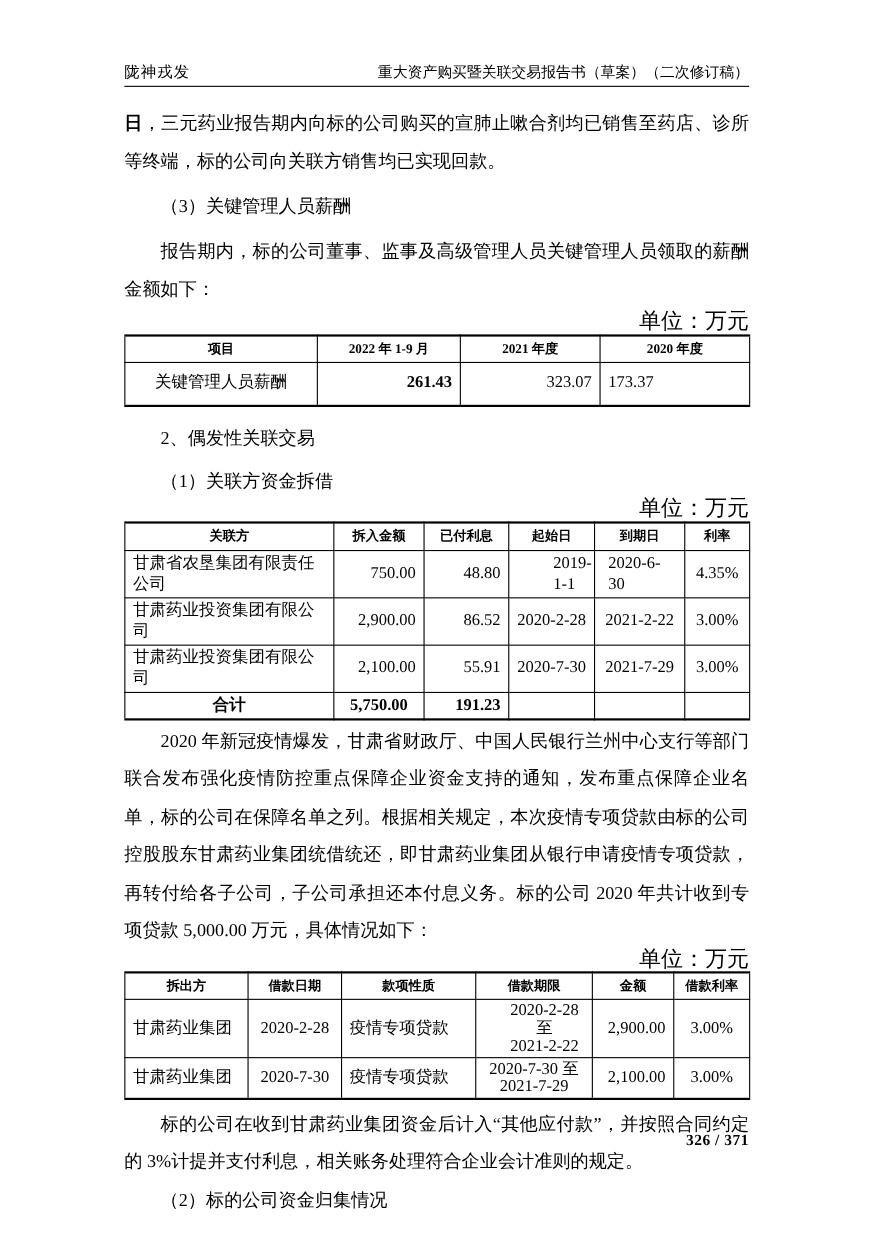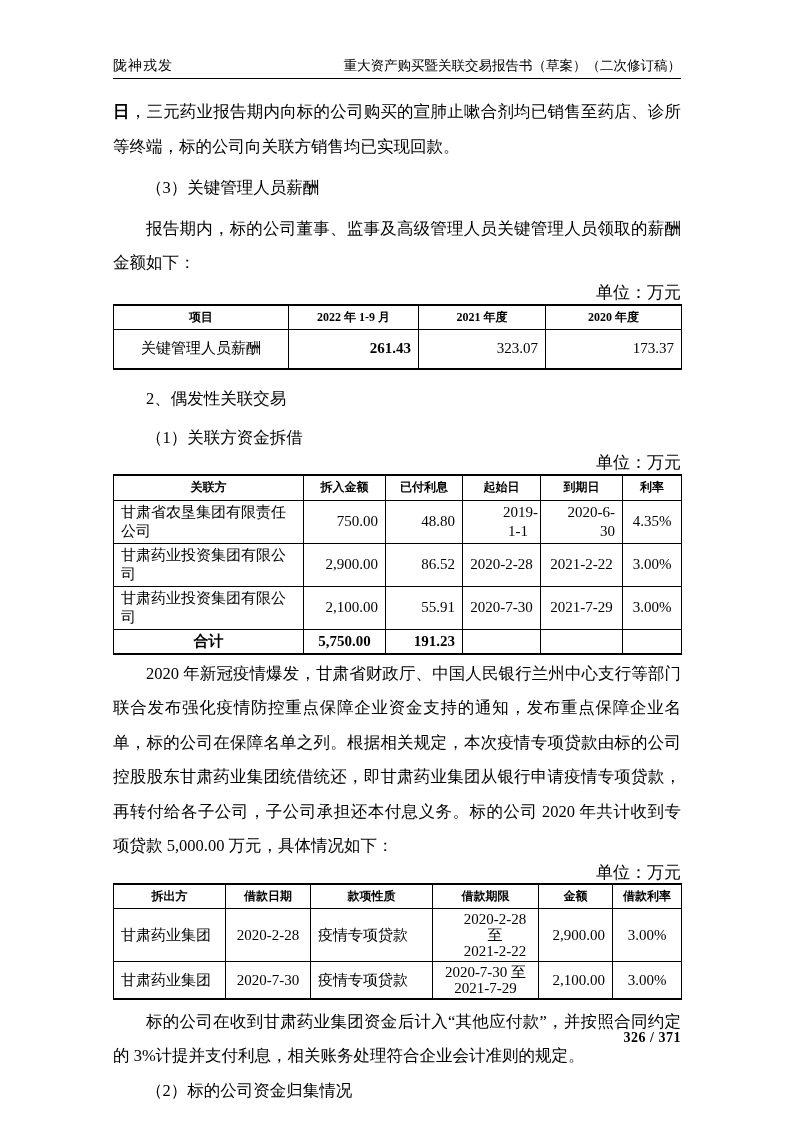--- a/index.html
+++ b/index.html
@@ -21,21 +21,21 @@
   .ind { text-indent:33px; }
   .hding { padding-left:33px; }
   .p1 { margin-top:16px; }
   .h3x { margin-top:7px; }
   .p2 { margin-top:6px; }
   .h22 { margin-top:12px; }
   .h221 { margin-top:4px; }
   .p3 { margin-top:2px; }
   .p4 { margin-top:5px; }
   .p5 { margin-top:6px; }
-  .unit { text-align:right; font-size:17px; line-height:17px; margin:3px 0 3px; }
+  .unit { text-align:right; font-size:20px; line-height:17px; margin:3px 0 3px; }
   .u2 { margin-top:-1px; }
   .u3 { margin-top:0; margin-bottom:2px; }
   table {
     width:568px; table-layout:fixed; border-collapse:collapse;
     border-top:2.5px solid #000; border-bottom:2.5px solid #000;
     font-size:15px;
   }
   th, td { border:1px solid #000; padding:2px 7px; vertical-align:middle; }
   th { font-weight:bold; text-align:center; font-size:12px; padding:3px 2px; }
   thead th { border-bottom:1.5px solid #000; }
@@ -81,21 +81,21 @@
           <th>2022 年 1-9 月</th>
           <th>2021 年度</th>
           <th>2020 年度</th>
         </tr>
       </thead>
       <tbody>
         <tr>
           <td style="text-align: center;">关键管理人员薪酬</td>
           <td class="b" style="text-align: right;">261.43</td>
           <td style="text-align: right;">323.07</td>
-          <td style="text-align: right;">173.37</td>
+          <td style="text-align: left;">173.37</td>
         </tr>
       </tbody>
     </table>
 
   <div class="hding h22">2、偶发性关联交易</div>
 
   <div class="hding h221">（1）关联方资金拆借</div>
 
   <div class="unit u2">单位：万元</div>
 
@@ -116,22 +116,22 @@
           <th>起始日</th>
           <th>到期日</th>
           <th>利率</th>
         </tr>
       </thead>
       <tbody>
         <tr>
           <td style="text-align: left;">甘肃省农垦集团有限责任公司</td>
           <td style="text-align: right;">750.00</td>
           <td style="text-align: right;">48.80</td>
-          <td style="text-align: center; padding-left: 40px;">2019-1-1</td>
-          <td style="text-align: right; padding-left: 12px;">2020-6-30</td>
+          <td style="text-align: left; padding-left: 40px;">2019-1-1</td>
+          <td style="text-align: left; padding-left: 12px;">2020-6-30</td>
           <td style="text-align: center;">4.35%</td>
         </tr>
         <tr>
           <td style="text-align: left;">甘肃药业投资集团有限公司</td>
           <td style="text-align: right;">2,900.00</td>
           <td style="text-align: right;">86.52</td>
           <td style="text-align: center;">2020-2-28</td>
           <td style="text-align: center;">2021-2-22</td>
           <td style="text-align: center;">3.00%</td>
         </tr>

